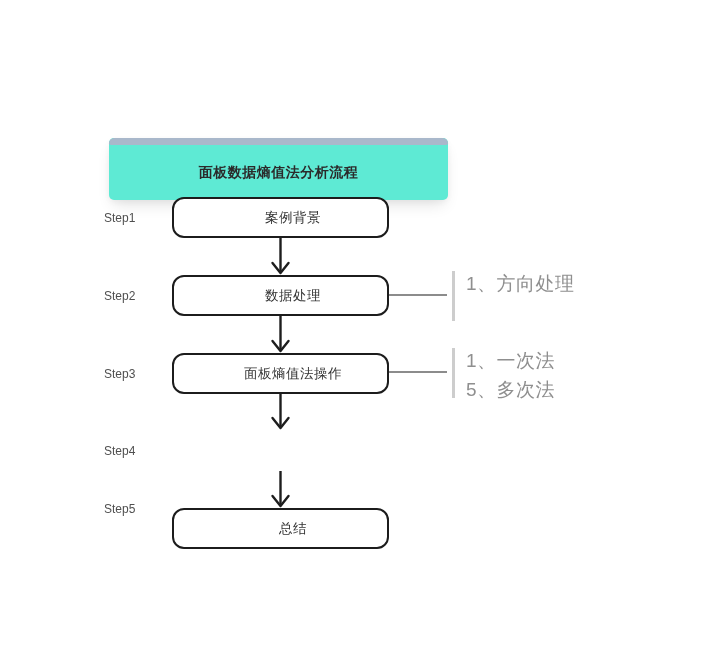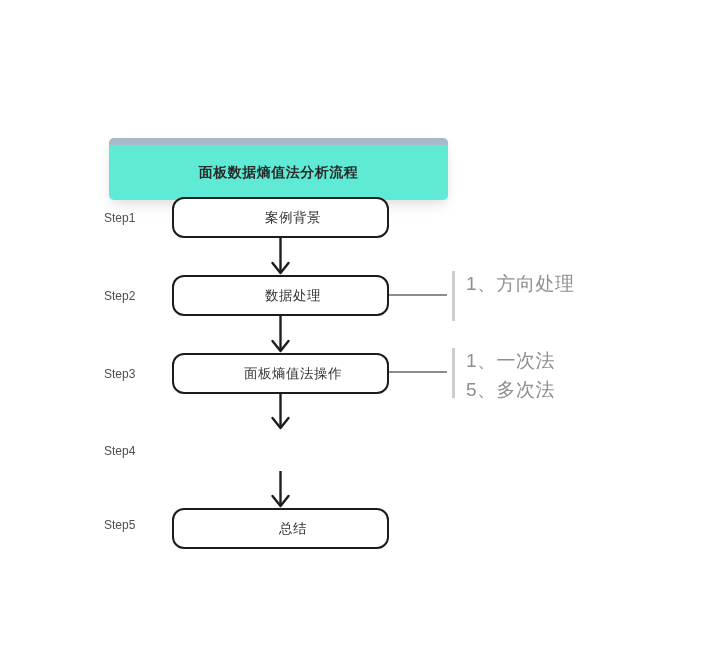--- a/index.html
+++ b/index.html
@@ -96,16 +96,16 @@
     <polyline points="4.5,24 12.5,34 20.5,24" fill="none" stroke="#1d1d1d" stroke-width="2.4" stroke-linecap="round" stroke-linejoin="round"></polyline>
   </svg>
 
   <div class="step-label" style="top:430px">Step4</div>
 
   <svg class="arrow" style="top:471px" width="25" height="37" viewBox="0 0 25 37">
     <line x1="12.5" y1="0" x2="12.5" y2="34" stroke="#1d1d1d" stroke-width="2.4"></line>
     <polyline points="4.5,25 12.5,35 20.5,25" fill="none" stroke="#1d1d1d" stroke-width="2.4" stroke-linecap="round" stroke-linejoin="round"></polyline>
   </svg>
 
-  <div class="step-label" style="top:504px">Step5</div>
+  <div class="step-label" style="top:488px">Step5</div>
   <div class="step-box" style="top:508px">总结</div>
 
 </div>
 
 </body></html>

